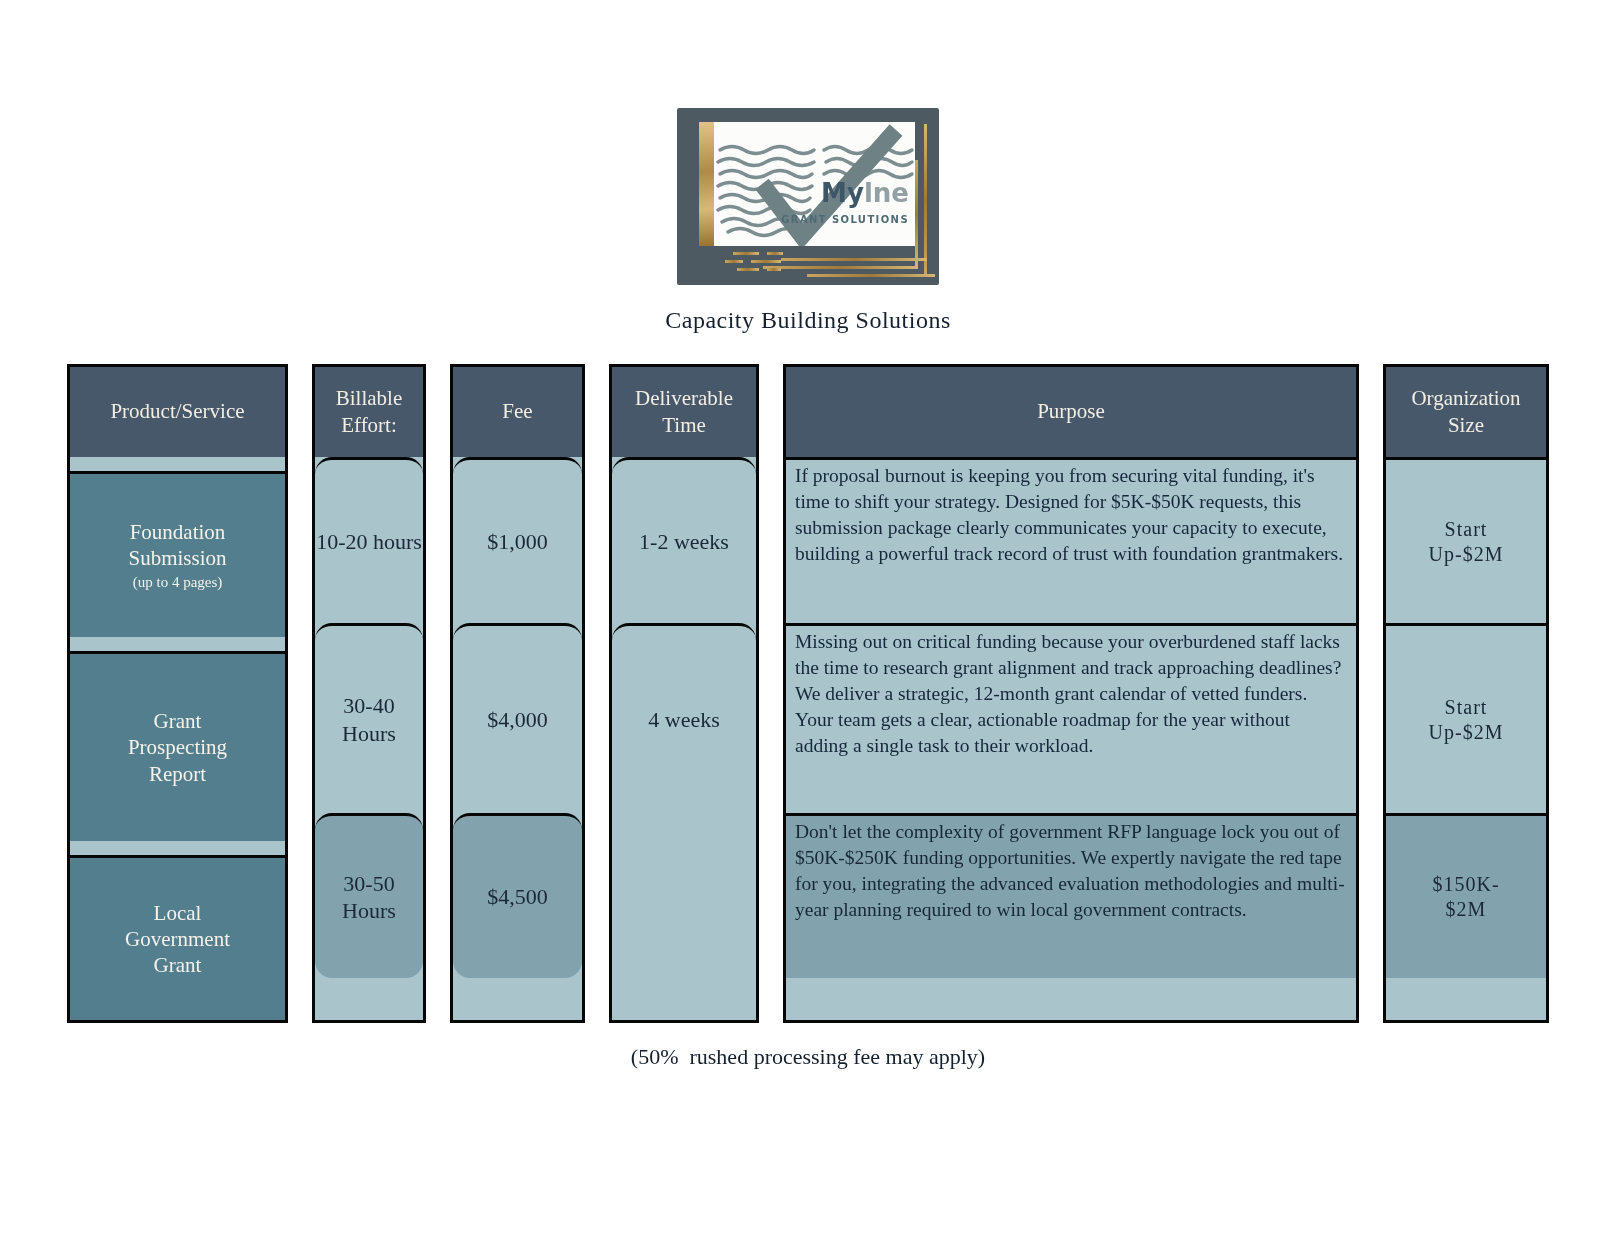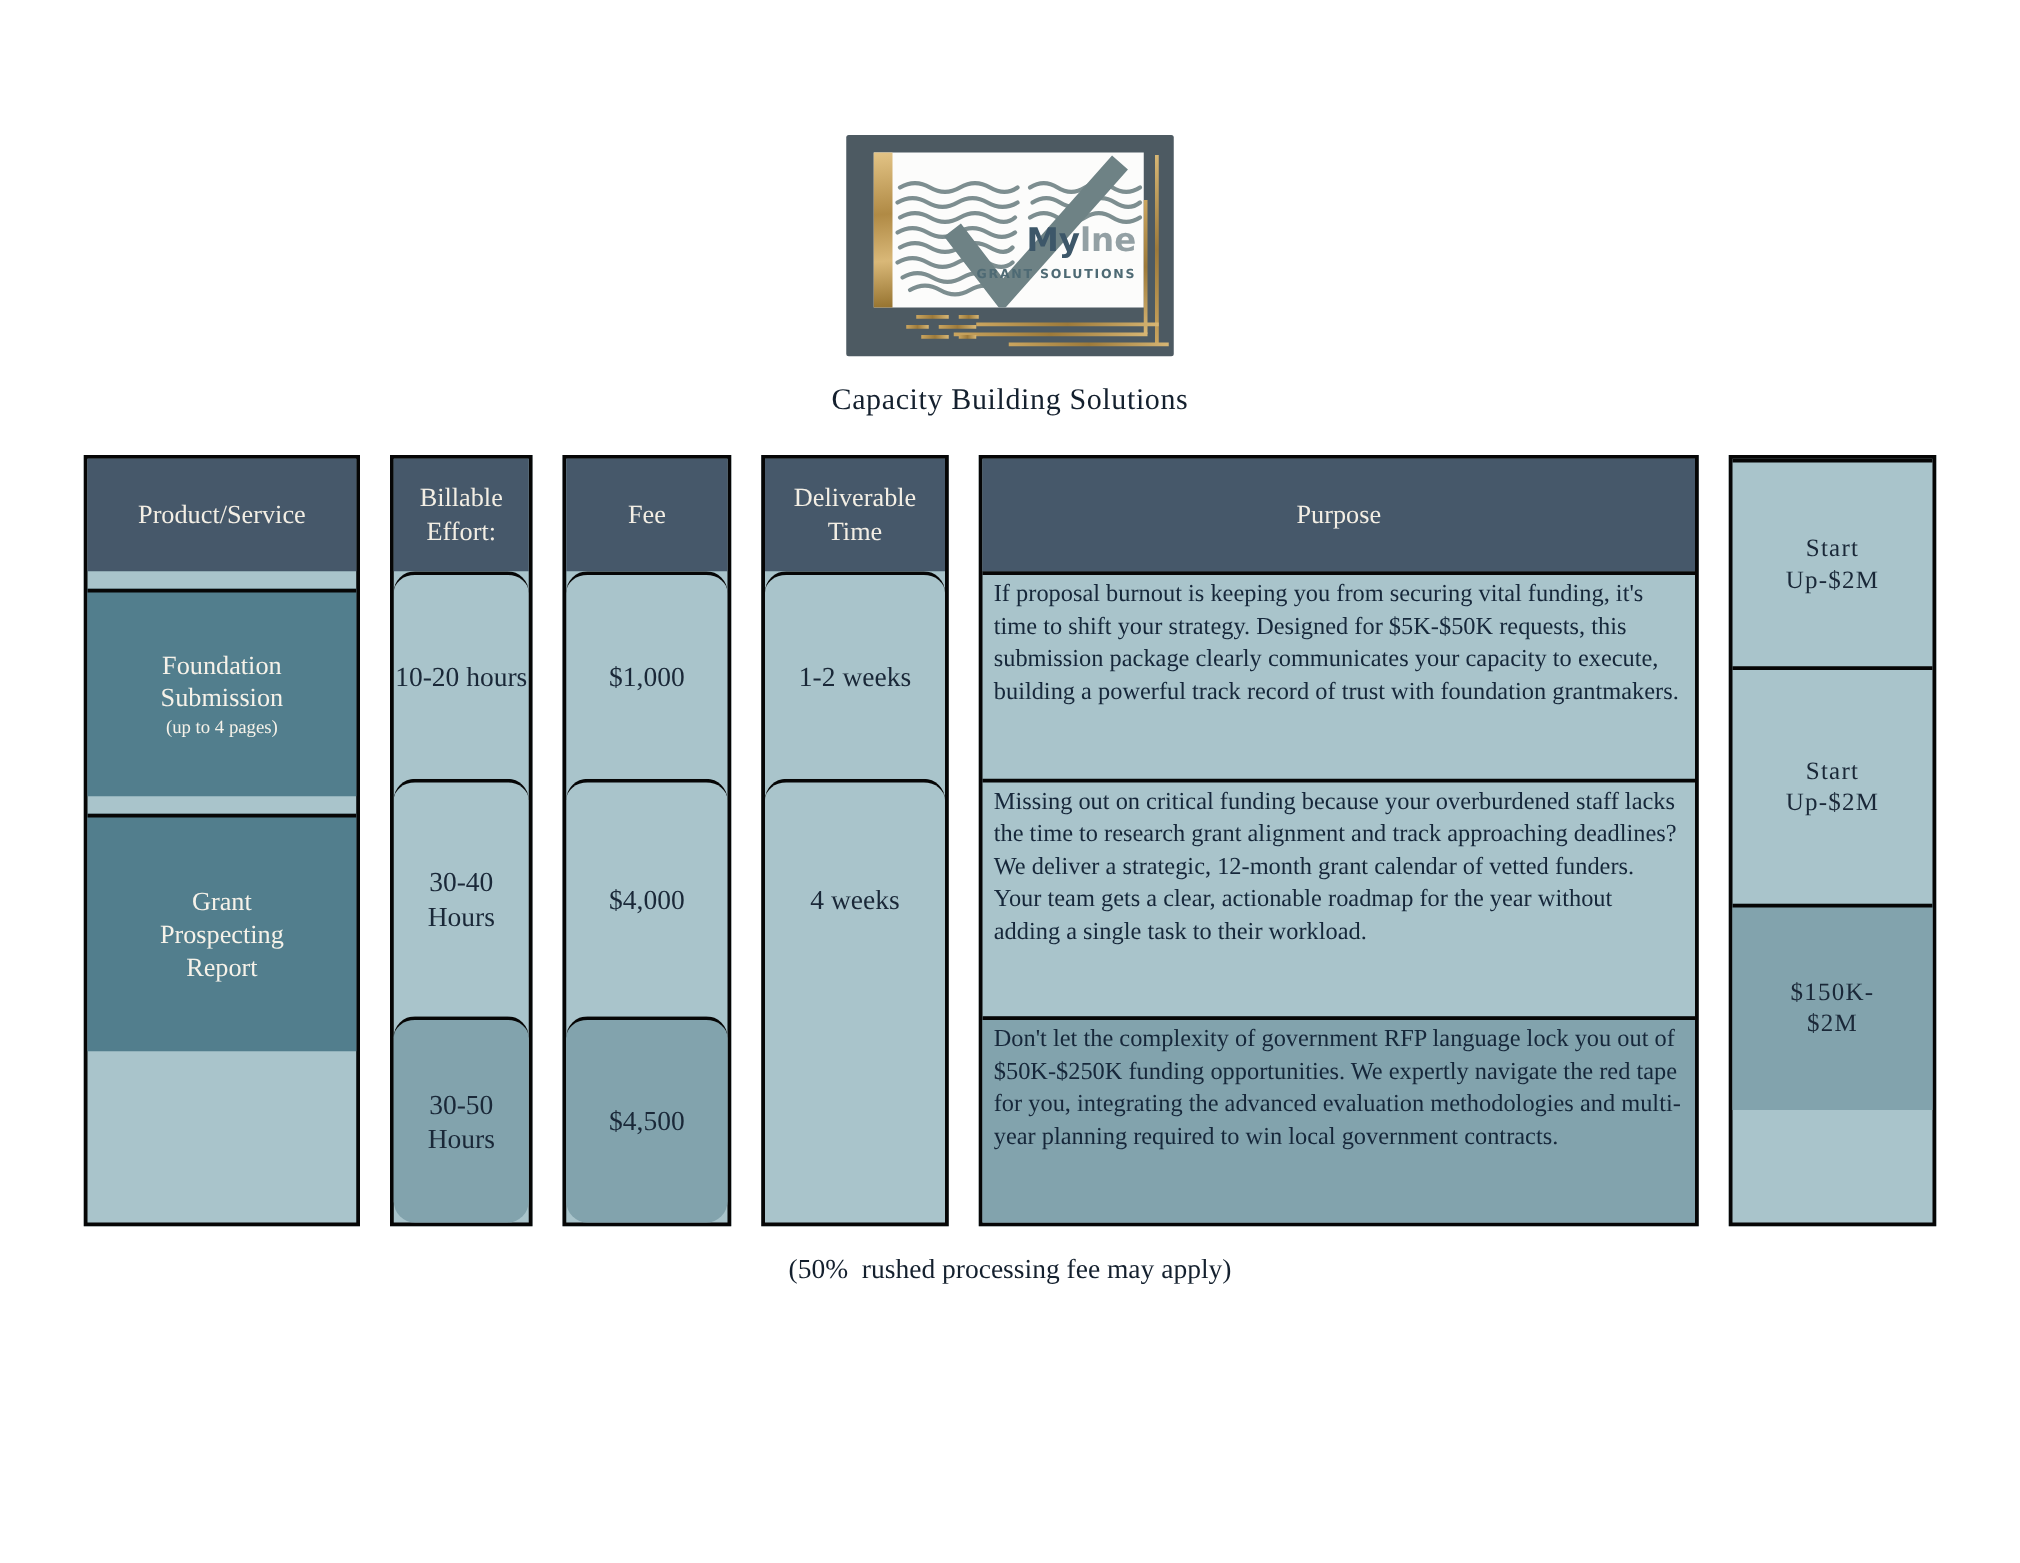--- a/index.html
+++ b/index.html
@@ -137,20 +137,24 @@
       <div class="col c1">
         <div class="hcell">Product/Service</div>
         <div class="cell pcell r1">
           <span>Foundation Submission</span>
           <div class="note">(up to 4 pages)</div>
         </div>
         <div class="cell pcell r2">
           <span>Grant Prospecting Report</span>
 
         </div>
+        <div class="cell pcell r3">
+          <span>Local Government Grant</span>
+
+        </div>
       </div>
 
       <div class="col c2">
         <div class="hcell">Billable Effort:</div>
         <div class="cell effort r1">10-20 hours</div>
         <div class="cell effort r2">30-40 Hours</div>
         <div class="cell effort r3 dark">30-50 Hours</div>
       </div>
 
       <div class="col c3">
@@ -167,20 +171,21 @@
       </div>
 
       <div class="col c5">
         <div class="hcell">Purpose</div>
         <div class="cell purpose r1">If proposal burnout is keeping you from securing vital funding, it's time to shift your strategy. Designed for $5K-$50K requests, this submission package clearly communicates your capacity to execute, building a powerful track record of trust with foundation grantmakers.</div>
         <div class="cell purpose r2">Missing out on critical funding because your overburdened staff lacks the time to research grant alignment and track approaching deadlines? We deliver a strategic, 12-month grant calendar of vetted funders. Your team gets a clear, actionable roadmap for the year without adding a single task to their workload.</div>
         <div class="cell purpose r3 dark">Don't let the complexity of government RFP language lock you out of $50K-$250K funding opportunities. We expertly navigate the red tape for you, integrating the advanced evaluation methodologies and multi-year planning required to win local government contracts.</div>
       </div>
 
       <div class="col c6">
+        <div class="hcell">Organization Size</div>
         <div class="cell org r1">Start Up-$2M</div>
         <div class="cell org r2">Start Up-$2M</div>
         <div class="cell org r3 dark">$150K- $2M</div>
       </div>
 
     </div>
 
     <div class="footer-note">(50%  rushed processing fee may apply)</div>
 
   </div>

